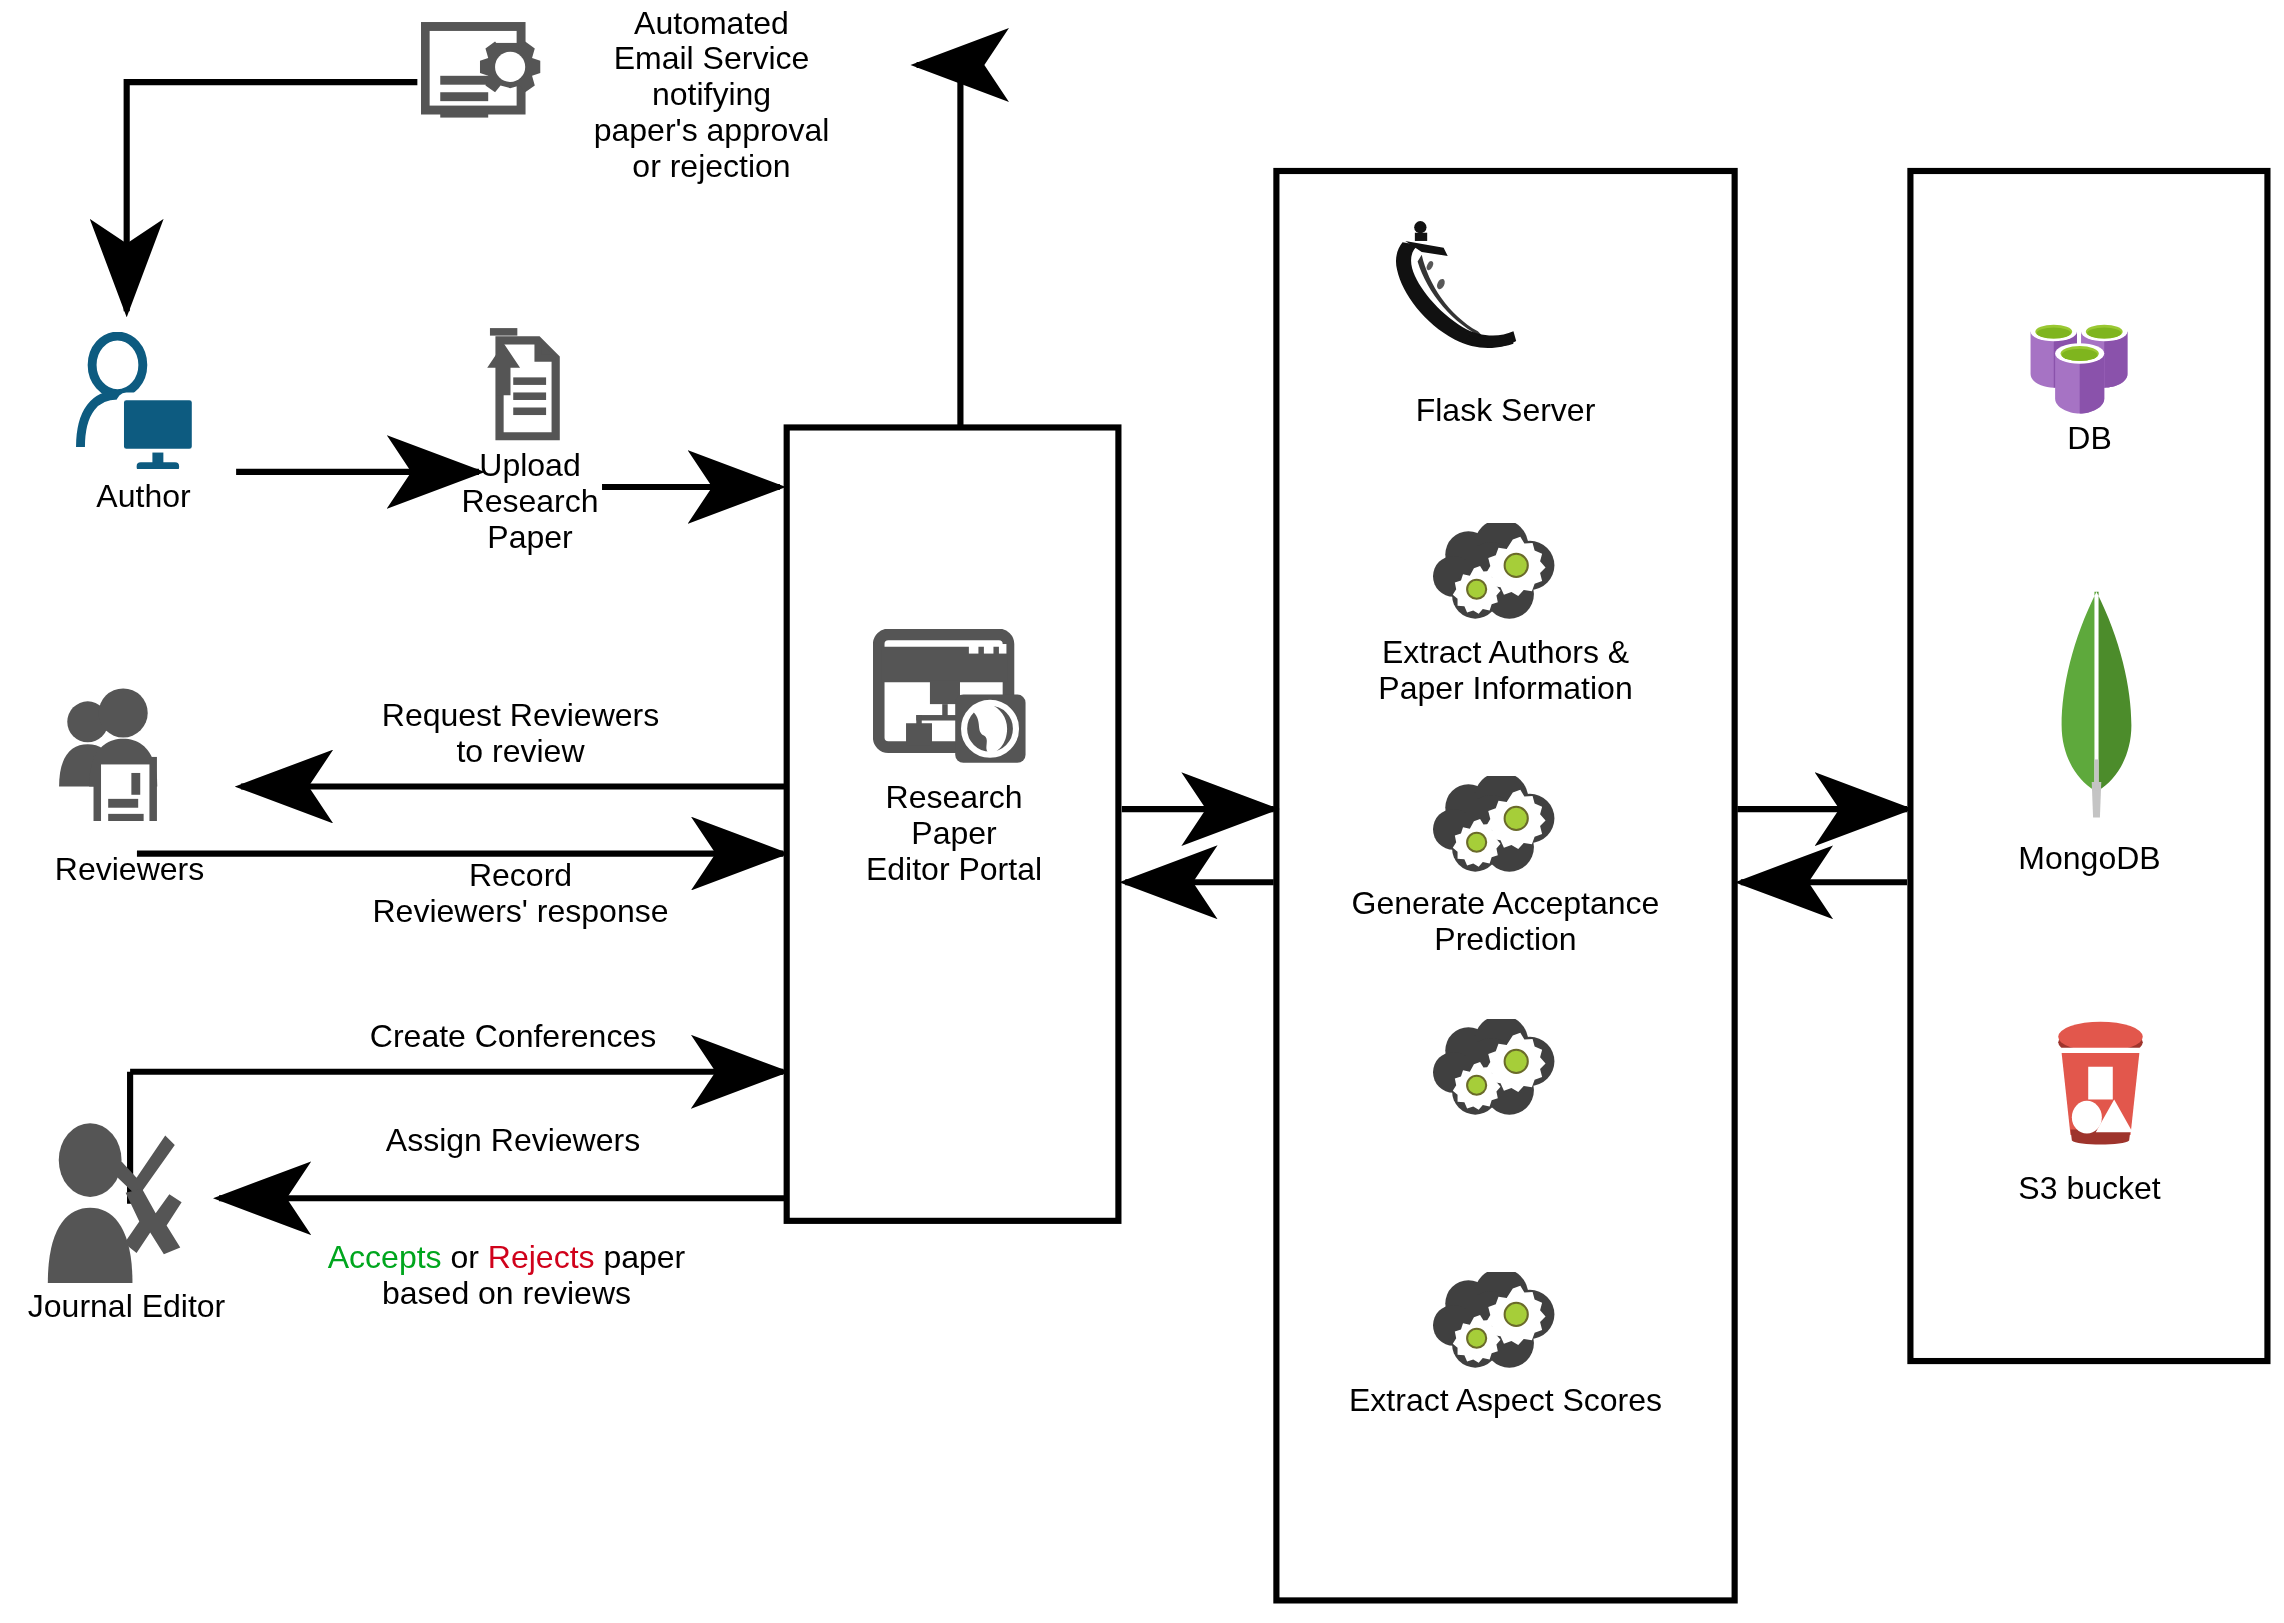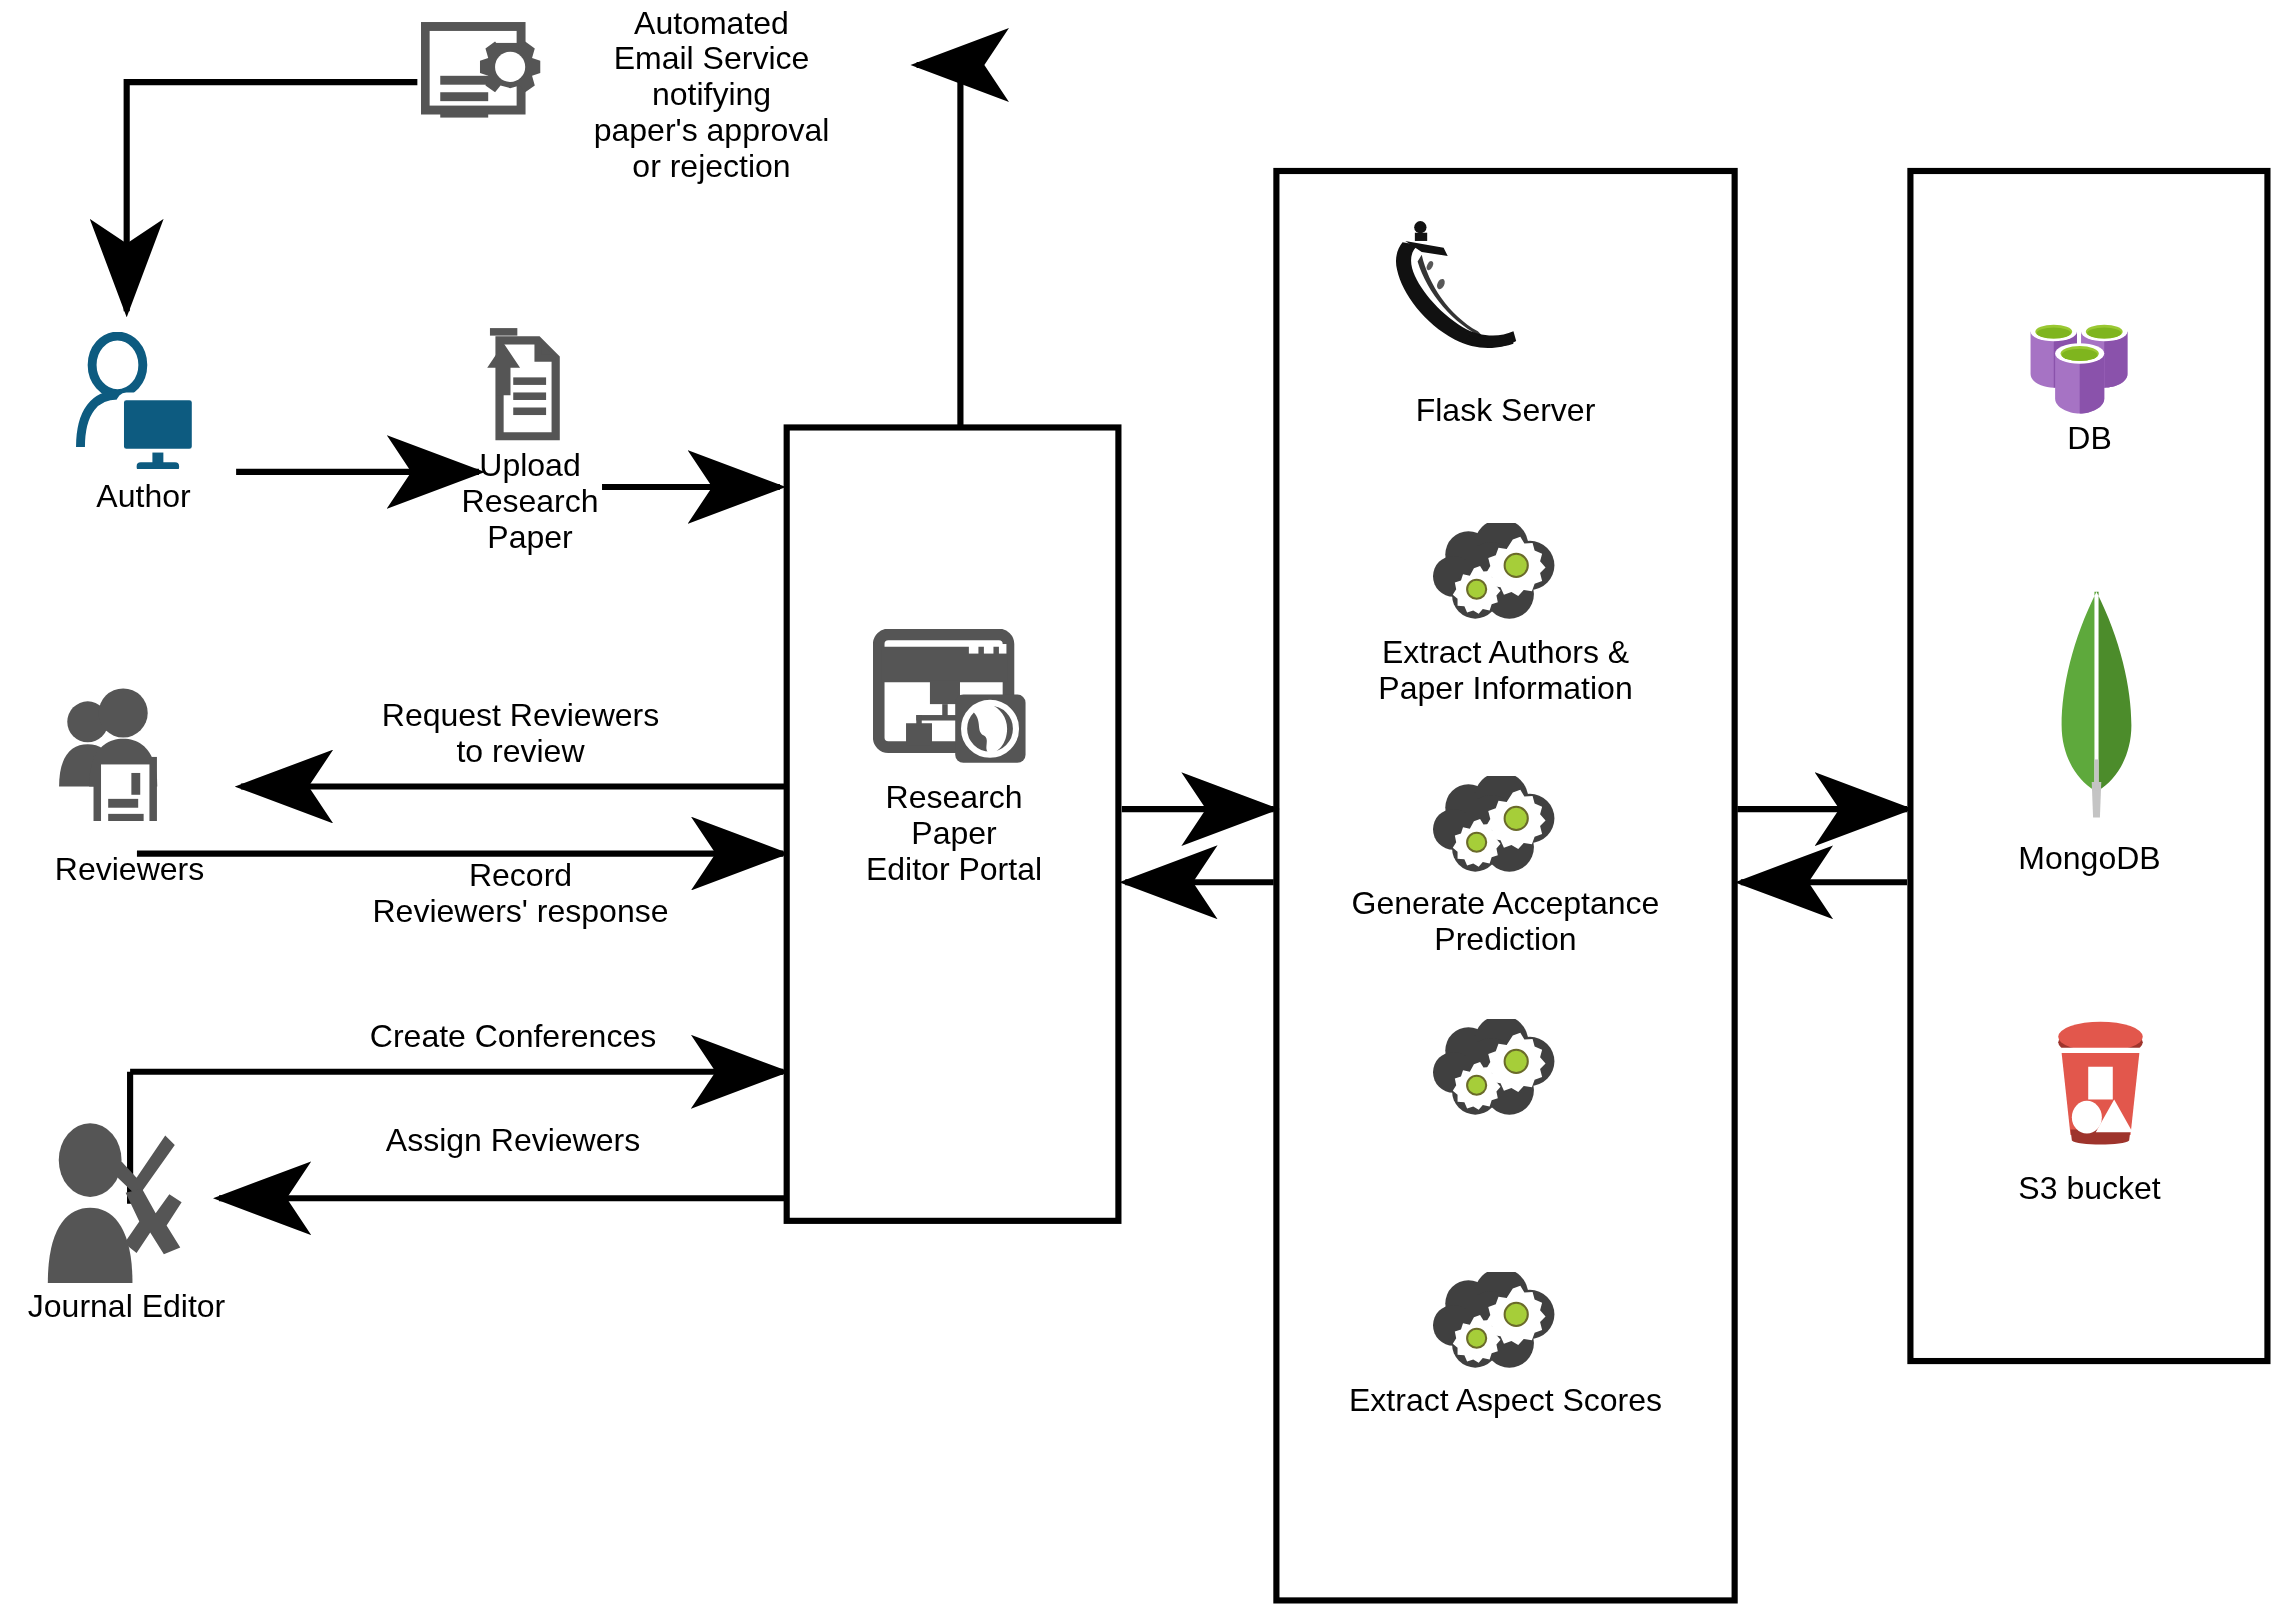--- a/index.html
+++ b/index.html
@@ -291,20 +291,24 @@
   <div class="lbl edge-label" style="left:274px;top:698px;width:493px;">Request Reviewers
 to review</div>
 
   <div class="lbl edge-label" style="left:274px;top:858px;width:493px;">Record
 Reviewers' response</div>
 
   <div class="lbl edge-label" style="left:260px;top:1019px;width:506px;">Create Conferences</div>
 
   <div class="lbl edge-label" style="left:260px;top:1079px;width:506px;margin-top:44px;">Assign Reviewers</div>
 
+  <div class="lbl edge-label" style="left:226px;top:1204px;width:561px;">
+    <span class="accept">Accepts</span><span> or </span><span class="reject">Rejects</span><span> paper</span>
+    <div>based on reviews</div>
+  </div>
 
   <div class="lbl node-label" style="left:1290px;top:635px;width:431px;">Extract Authors &amp;
 Paper Information</div>
   <div class="lbl node-label" style="left:1290px;top:393px;width:431px;">Flask Server</div>
   <div class="lbl node-label" style="left:1290px;top:886px;width:431px;">Generate Acceptance
 Prediction</div>
   <div class="lbl node-label" style="left:1290px;top:1383px;width:431px;">Extract Aspect Scores</div>
 
   <div class="lbl node-label" style="left:1922px;top:421px;width:335px;">DB</div>
   <div class="lbl node-label" style="left:1922px;top:841px;width:335px;">MongoDB</div>

